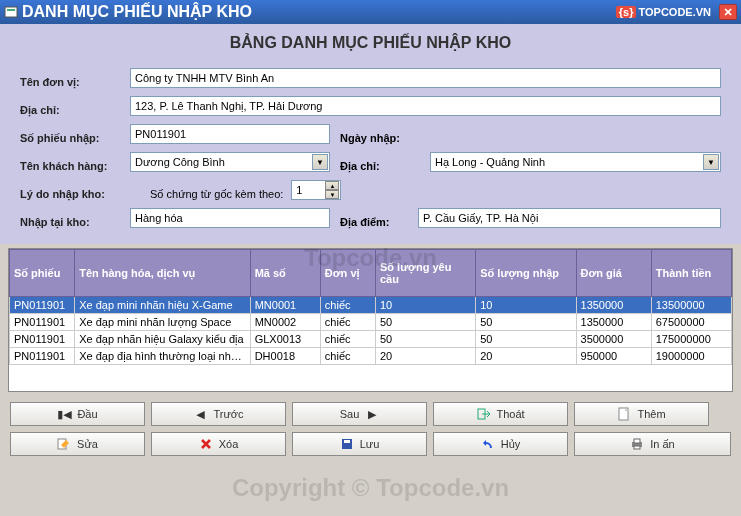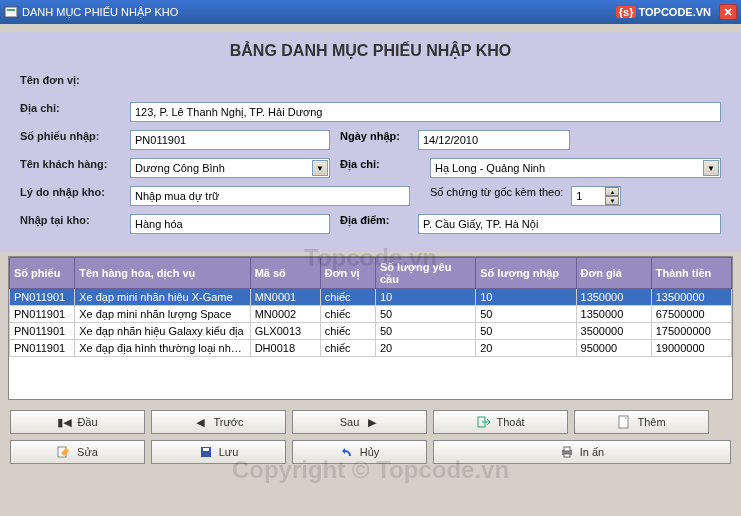--- a/index.html
+++ b/index.html
@@ -1,49 +1,49 @@
 <!DOCTYPE html>
 <html><head>
 <meta charset="utf-8">
 <style>
 * { box-sizing: border-box; margin: 0; padding: 0; font-family: Tahoma, Arial, sans-serif; font-size: 11px; }
 body { background: #d4d0c8; width: 741px; height: 516px; overflow: hidden; }
 .titlebar { height: 24px; background: linear-gradient(to bottom, #3a75d4, #2c5aa0); color: white; display: flex; align-items: center; padding: 0 4px; }
 .titlebar .icon { width: 14px; height: 14px; margin-right: 4px; display: inline-flex; }
-.titlebar .title { flex: 1; font-weight: normal; font-size: 11px; }
+.titlebar .title { flex: 1; font-weight: bold; font-size: 16px; }
 .titlebar .logo { display: flex; align-items: center; font-weight: bold; font-size: 12px; margin-right: 8px; }
 .titlebar .logo .bracket { background: #e74c3c; color: white; padding: 0 3px; border-radius: 2px; margin-right: 2px; }
 .titlebar .close { width: 18px; height: 16px; background: #e74c3c; color: white; display: flex; align-items: center; justify-content: center; border: 1px solid #a33; border-radius: 2px; cursor: pointer; font-weight: bold; }
-.header { text-align: center; padding: 10px 0 6px; font-size: 16px; font-weight: bold; color: #333; background: #cbc8e6; margin-top: 8px; }
+.header { text-align: center; padding: 10px 0 6px; font-size: 16px; font-weight: bold; color: #333; background: #cbc8e6; }
 .form-area { background: #cbc8e6; padding: 8px 20px 10px; }
-.form-row { display: flex; align-items: flex-start; margin-bottom: 6px; min-height: 22px; }
+.form-row { display: flex; align-items: flex-end; margin-bottom: 6px; min-height: 22px; }
 .form-label { width: 110px; font-weight: bold; color: #222; }
 .form-input { flex: 1; height: 20px; border: 1px solid #7f9db9; background: white; padding: 2px 4px; }
 .form-input.short { flex: 0 0 200px; }
 .dropdown { appearance: none; -webkit-appearance: none; padding-right: 18px; background: white; position: relative; }
 .dropdown-wrap { position: relative; flex: 0 0 200px; display: flex; }
 .dropdown-wrap.wide { flex: 1; padding-left: 12px; }
 .dropdown-wrap .arrow { position: absolute; right: 2px; top: 2px; width: 16px; height: 16px; background: linear-gradient(#ece9d8,#d4d0c8); border: 1px solid #7f9db9; display: flex; align-items: center; justify-content: center; font-size: 8px; pointer-events: none; }
 .small-label { width: 78px; font-weight: bold; margin-left: 10px; }
 .small-label2 { width: auto; font-weight: normal; margin-left: 20px; margin-right: 8px; }
 .spinner-wrap { width: 50px; position: relative; display: flex; }
 .spinner { height: 20px; width: 100%; border: 1px solid #7f9db9; background: white; padding: 2px 4px; }
 .spinner-arrows { position: absolute; right: 2px; top: 1px; width: 14px; display: flex; flex-direction: column; }
 .spinner-arrows span { height: 9px; background: linear-gradient(#ece9d8,#d4d0c8); border: 1px solid #888; font-size: 6px; display: flex; align-items: center; justify-content: center; }
 .table-area { margin: 4px 8px 0; background: white; border: 1px solid #888; height: 144px; }
 .grid { width: 100%; border-collapse: collapse; table-layout: fixed; }
-.grid th { background: #968cc0; color: white; border: 1px solid #6b6199; padding: 3px 4px; text-align: left; font-weight: bold; height: 18px; }
+.grid th { background: #968cc0; color: white; border: 1px solid #6b6199; padding: 11px 4px; text-align: left; font-weight: bold; height: 18px; }
 .grid td { border: 1px solid #ccc; padding: 2px 4px; height: 16px; overflow: hidden; white-space: nowrap; text-overflow: ellipsis; }
 .grid tr.selected td { background: #3a6ec0; color: white; }
 .grid .num { text-align: left; }
 .button-area { padding: 10px 10px; display: flex; flex-wrap: wrap; gap: 6px; }
 .btn { width: 135px; height: 24px; background: linear-gradient(#fdfdfd,#e4e3de); border: 1px solid #8a8a8a; display: flex; align-items: center; justify-content: center; gap: 6px; cursor: pointer; color: #333; }
 .btn .bicon { width: 14px; height: 14px; display: inline-flex; align-items: center; justify-content: center; }
 .watermark { position: absolute; top: 50%; left: 50%; transform: translate(-50%,-50%); font-size: 24px; color: rgba(0,0,0,0.12); font-weight: bold; pointer-events: none; }
-.wm2 { top: 470px; }
+.wm2 { top: 488px; }
 .c0 { width: 65px; } .c1 { width: 175px; } .c2 { width: 70px; } .c3 { width: 55px; } .c4 { width: 100px; } .c5 { width: 100px; } .c6 { width: 75px; } .c7 { width: 80px; }
 </style>
 </head>
 <body>
 
 <div class="titlebar">
   <span class="icon">
     <svg viewBox="0 0 14 14">
         <rect x="1" y="2" width="12" height="10" fill="#fff" stroke="#555"></rect>
         <rect x="3" y="4" width="8" height="2" fill="#4a7"></rect>
@@ -55,46 +55,45 @@
       <span>TOPCODE.VN</span>
     </span>
   <span class="close">✕</span>
 </div>
 
 <div class="header">BẢNG DANH MỤC PHIẾU NHẬP KHO</div>
 
 <div class="form-area">
   <div class="form-row">
     <span class="form-label">Tên đơn vị:</span>
+    <input class="form-input" value="Công ty TNHH MTV Bình An" style="">
   </div>
   <div class="form-row">
     <span class="form-label">Địa chỉ:</span>
     <input class="form-input" value="123, P. Lê Thanh Nghị, TP. Hải Dương" style="">
   </div>
   <div class="form-row">
     <span class="form-label">Số phiếu nhập:</span>
     <input class="form-input short" value="PN011901" style="">
     <span class="small-label">Ngày nhập:</span>
-    <input class="form-input" style="flex: 0 0 140px;" value="14/12/2010">
   </div>
   <div class="form-row">
     <span class="form-label">Tên khách hàng:</span>
     <div class="dropdown-wrap">
         <input class="form-input dropdown" value="Dương Công Bình" style="">
         <span class="arrow">▼</span>
       </div>
     <span class="small-label">Địa chỉ:</span>
     <div class="dropdown-wrap wide">
         <input class="form-input dropdown" value="Hạ Long - Quảng Ninh" style="">
         <span class="arrow">▼</span>
       </div>
   </div>
   <div class="form-row">
     <span class="form-label">Lý do nhập kho:</span>
-    <input class="form-input" style="flex: 0 0 280px;" value="Nhập mua dự trữ">
     <span class="small-label2">Số chứng từ gốc kèm theo:</span>
     <div class="spinner-wrap">
         <input class="spinner" value="1" style="">
         <div class="spinner-arrows">
           <span>▲</span>
           <span>▼</span>
         </div>
       </div>
   </div>
   <div class="form-row">
@@ -210,20 +209,28 @@
         <svg viewBox="0 0 14 14">
           <rect x="1" y="2" width="8" height="10" fill="#fff" stroke="#888"></rect>
           <path d="M9 3l3 3-5 5-3-3Z" fill="#fa3"></path>
         </svg>
       </span>
       <span>Sửa</span>
     </button>
   <button class="btn">
       <span class="bicon">
         <svg viewBox="0 0 14 14">
+          <path d="M3 3l8 8M11 3l-8 8" stroke="#d22" stroke-width="2.5"></path>
+        </svg>
+      </span>
+      <span>Xóa</span>
+    </button>
+  <button class="btn">
+      <span class="bicon">
+        <svg viewBox="0 0 14 14">
           <rect x="2" y="2" width="10" height="10" fill="#35a"></rect>
           <rect x="4" y="3" width="6" height="3" fill="#fff"></rect>
         </svg>
       </span>
       <span>Lưu</span>
     </button>
   <button class="btn">
       <span class="bicon">
         <svg viewBox="0 0 14 14">
           <path d="M5 3L2 6l3 3V7a4 4 0 0 1 4 4h2a6 6 0 0 0-6-6V3Z" fill="#25d"></path>

